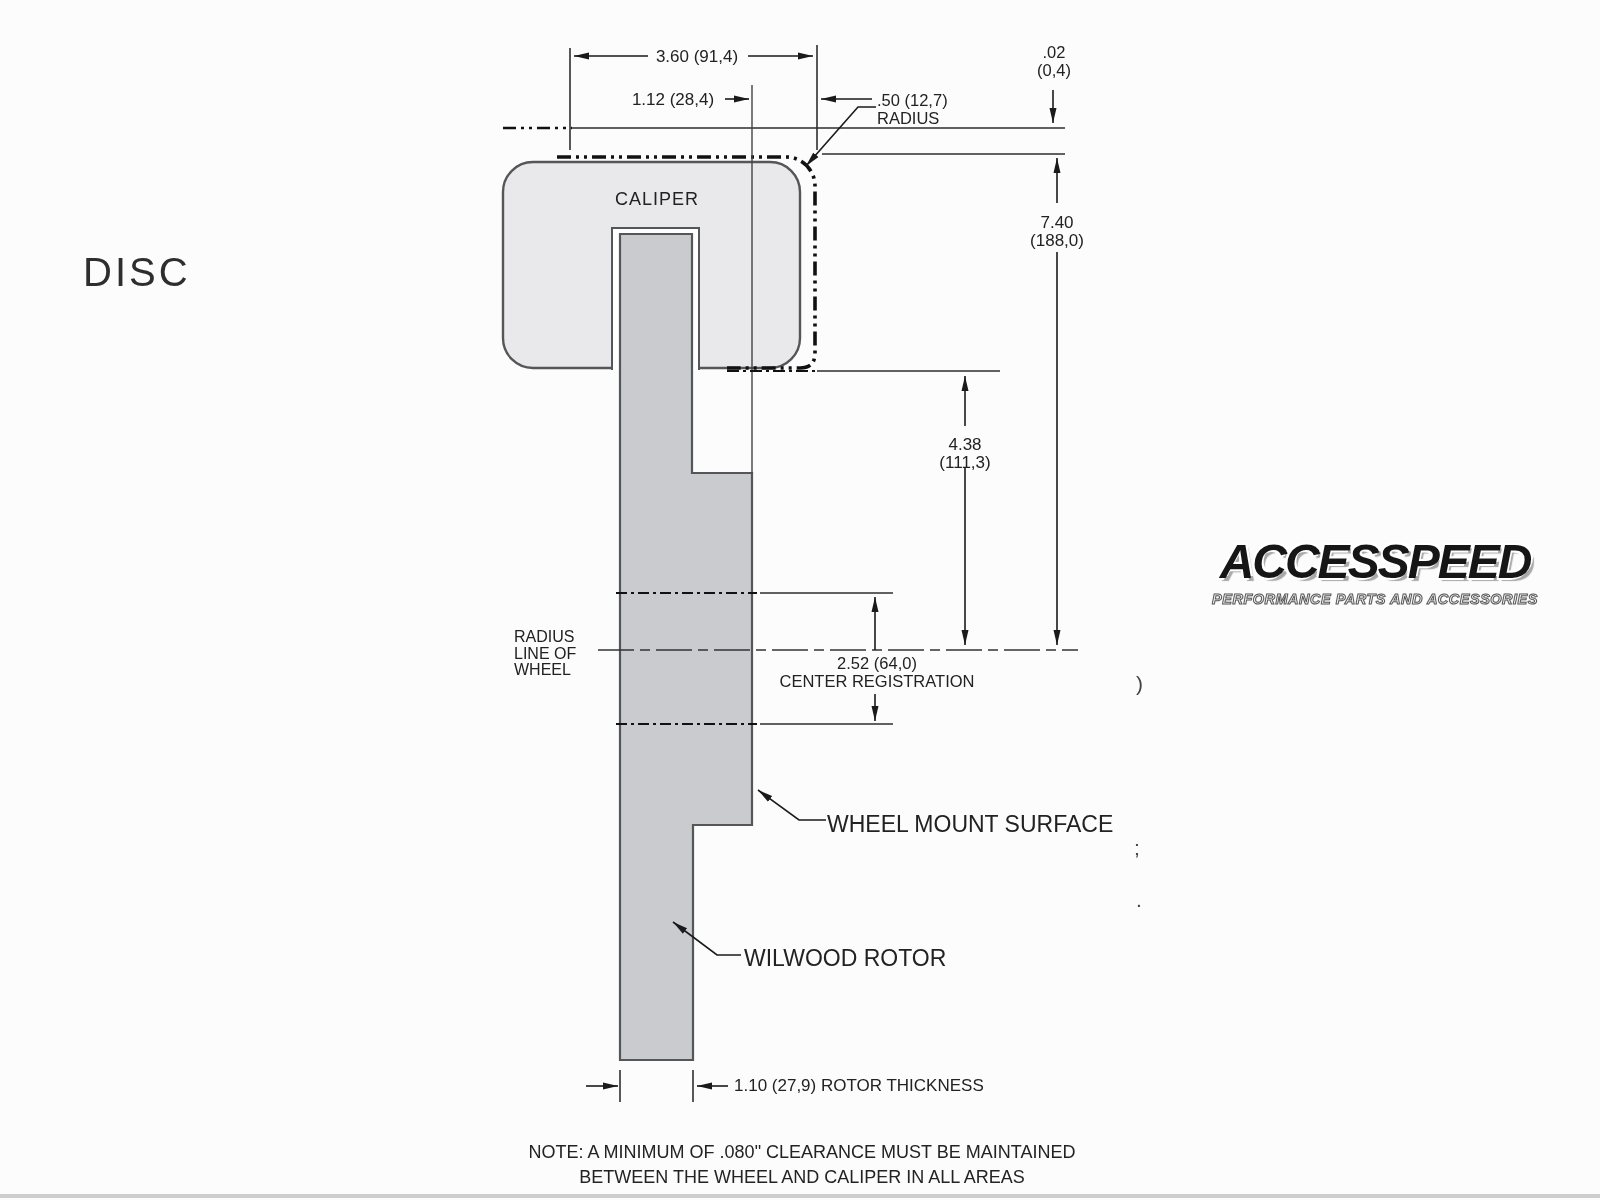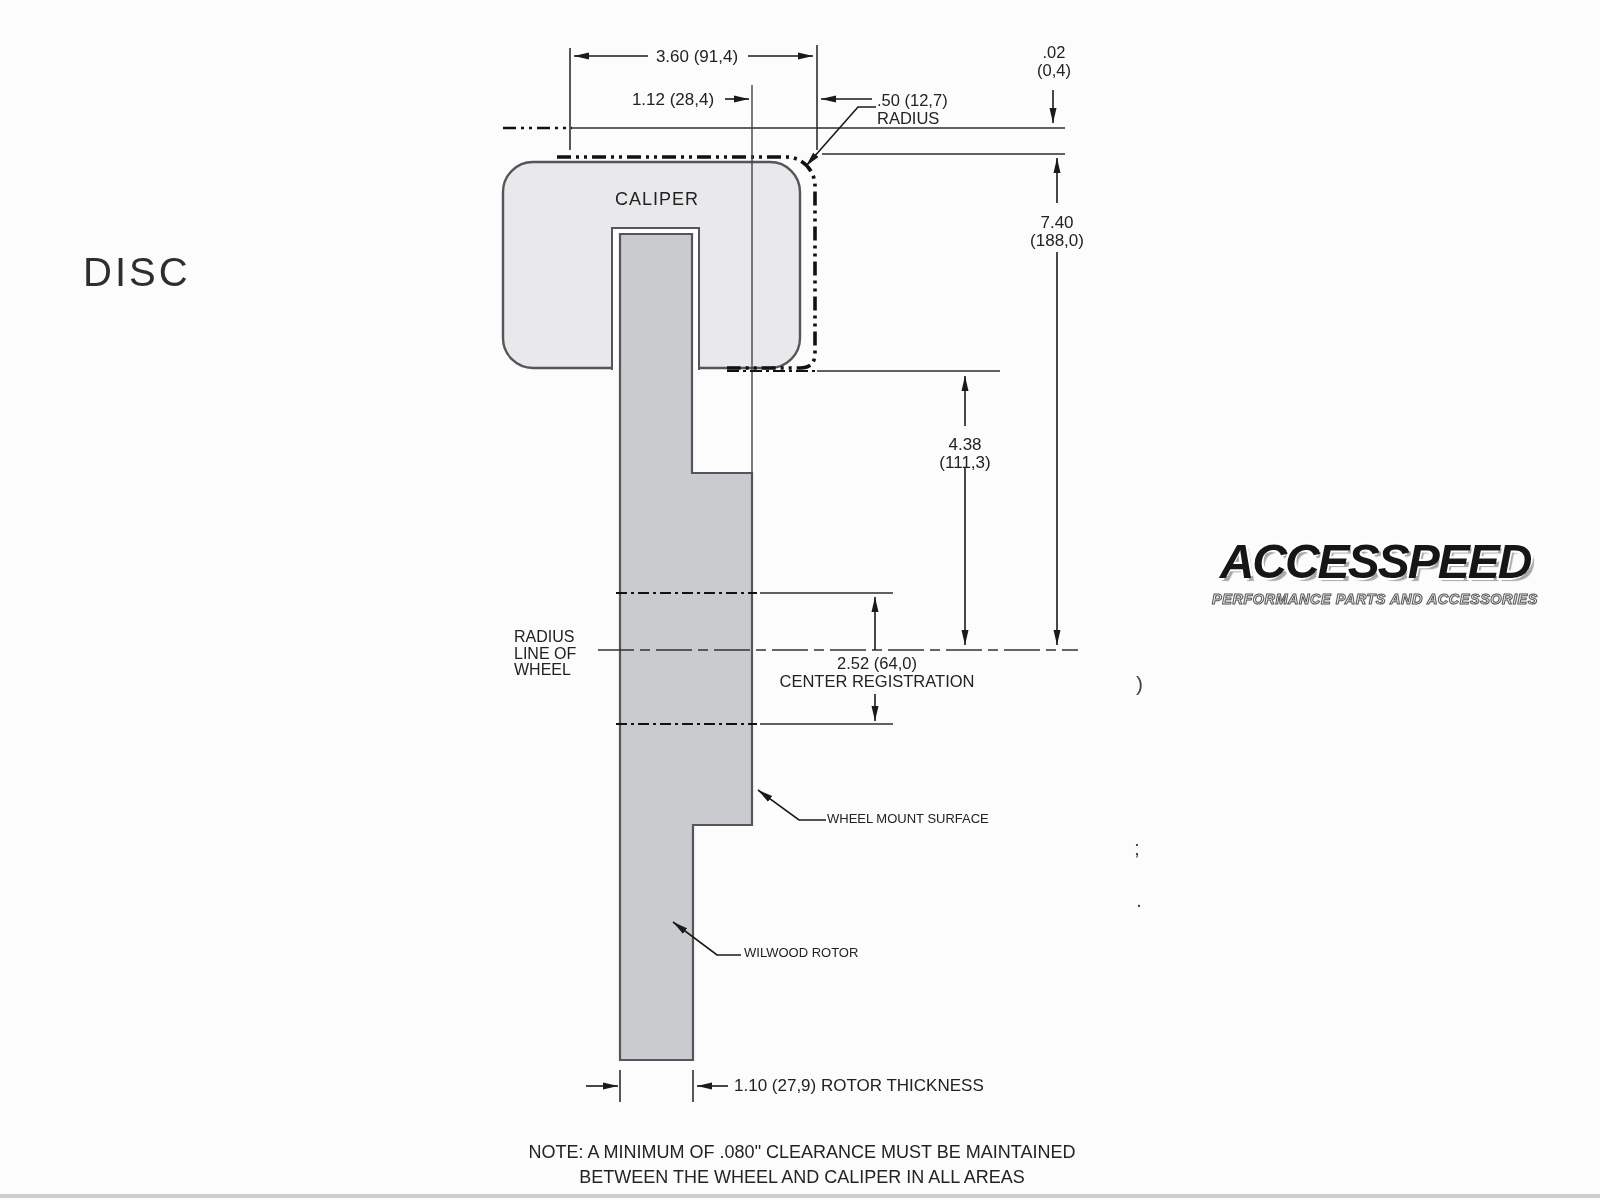--- a/index.html
+++ b/index.html
@@ -8,21 +8,21 @@
   #stage { position:relative; width:1600px; height:1200px; background:#fcfcfc; }
   #drawing { position:absolute; left:0; top:0; }
   .t { position:absolute; color:#222; white-space:nowrap; }
   .ctr { text-align:center; }
   .front { font-size:40px; letter-spacing:3px; color:#2e2e2e; }
   .caliper { font-size:18px; letter-spacing:1px; width:130px; text-align:center; }
   .dim { font-size:17px; }
   .dim2 { font-size:17px; line-height:18px; text-align:center;margin-top:8px; }
   .small { font-size:16.5px; line-height:17.5px; }
   .clw { font-size:16px; line-height:16.5px; }
-  .lead { font-size:13px; }
+  .lead { font-size:23px; }
   .note { font-size:18px; line-height:25px; width:700px; text-align:center; color:#232323; }
   .frag { font-size:21px; color:#444; }
 
   
   .wilwood { position:absolute; left:12px; top:534px; width:310px; height:115px; }
   .wred { position:absolute; background:#e0251b; }
   .wr1 { left:30px; top:12px; width:205px; height:28px; transform:rotate(-12deg);
          clip-path:polygon(0 30%,6% 0,100% 10%,96% 90%,55% 100%,3% 95%); }
   .wr2 { left:62px; top:-6px; width:34px; height:52px; transform:rotate(22deg);
          clip-path:polygon(20% 0,100% 15%,70% 100%,0 85%); }

